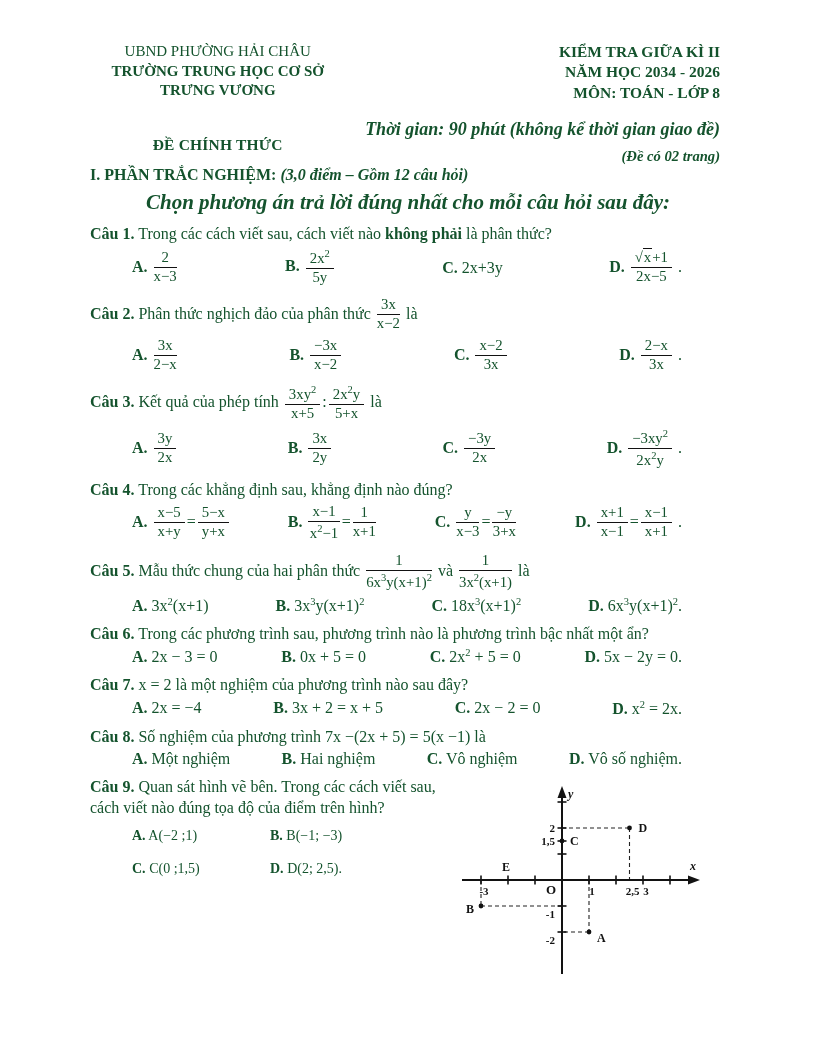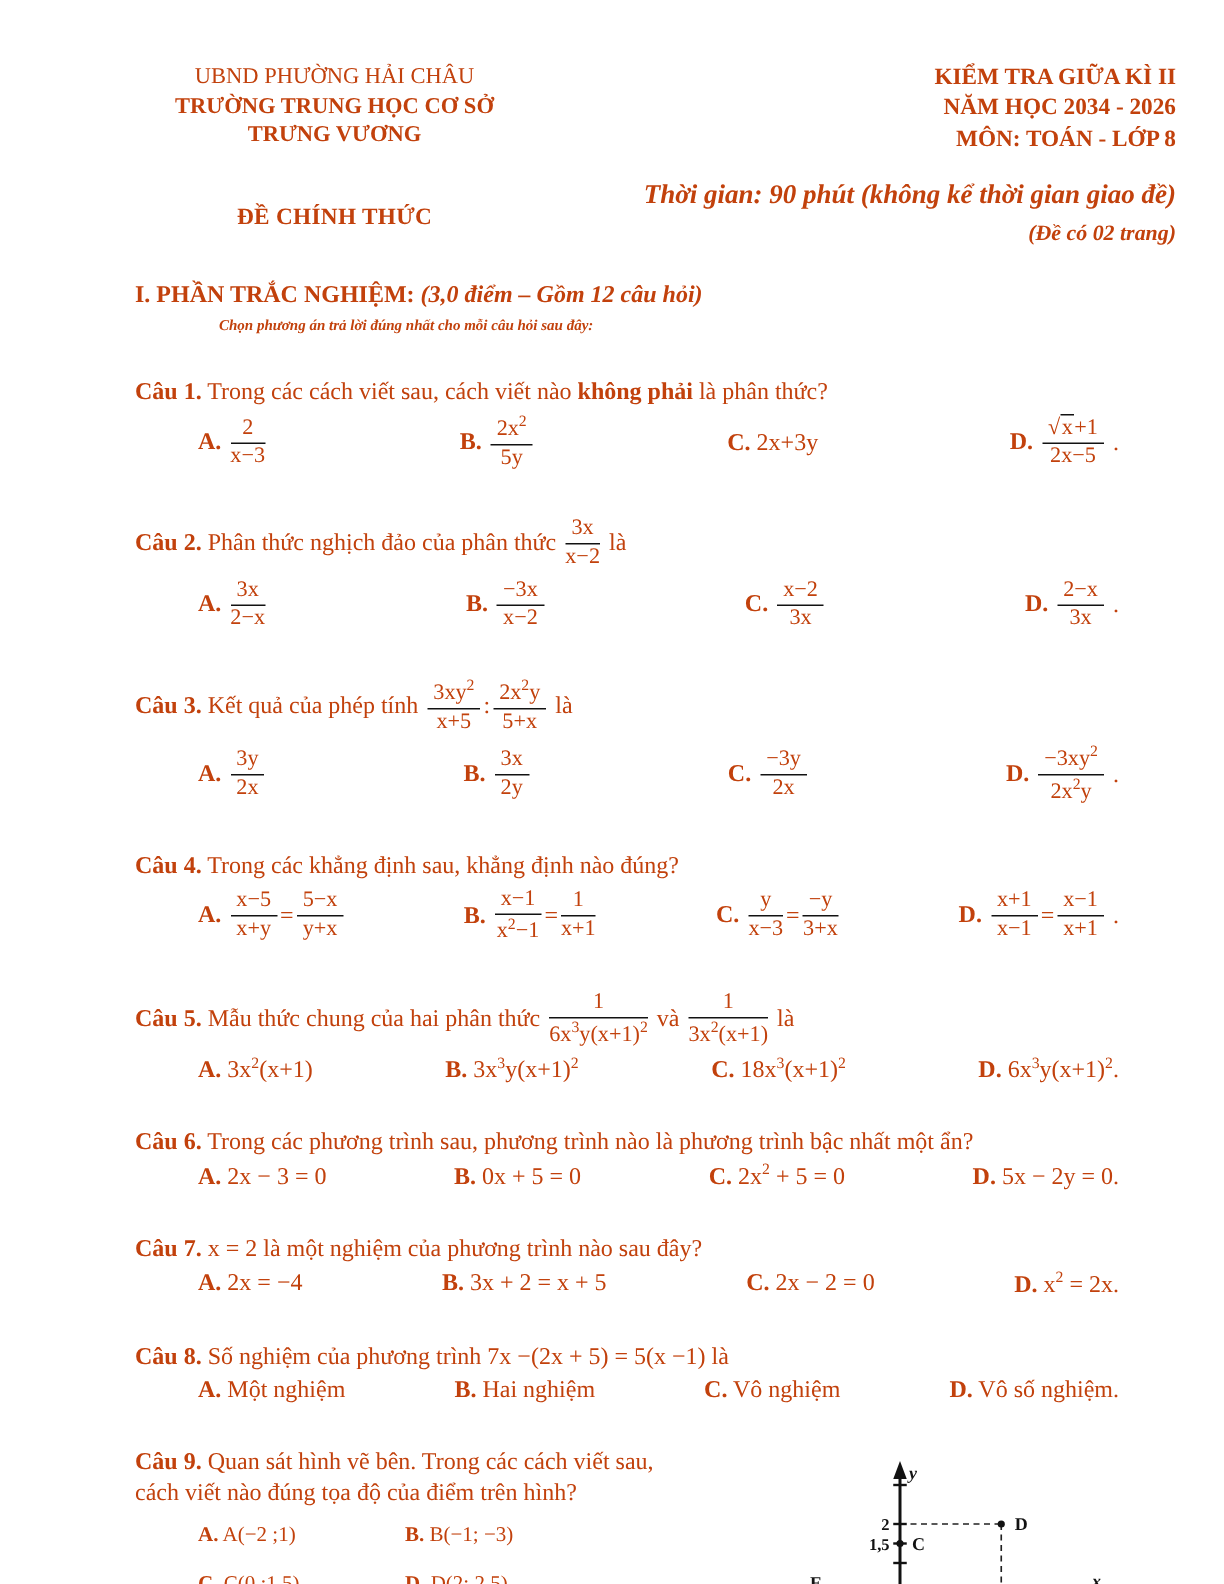--- a/index.html
+++ b/index.html
@@ -1,35 +1,35 @@
 <!DOCTYPE html>
 <html><head>
 <meta charset="utf-8">
 <style>
   html,body{margin:0;padding:0;background:#ffffff;}
   .page{
-    width:816px;height:1056px;background:#fff;color:#c2410c;
+    width:816px;height:1056px;background:#fff;color:#14532d;
     font-family:"Liberation Serif","DejaVu Serif",serif;
-    box-sizing:border-box;padding:42px 32px 0 90px;position:relative;overflow:hidden;
+    box-sizing:border-box;padding:42px 96px 0 90px;position:relative;overflow:hidden;
   }
   .bold{font-weight:bold}
   .italic{font-style:italic}
   .underline{}
   
   .header{display:flex;justify-content:space-between;align-items:flex-start}
   .header-left{width:266px;text-align:center;font-size:15px;line-height:1.3}
   .header-right{width:390px;text-align:right;font-size:15.5px;line-height:1.32}
   .exam-code{margin-top:34px;font-size:15.5px;letter-spacing:.2px}
   .time-line{font-size:18px;margin-top:15px}
   .pages-note{font-size:14.6px;margin-top:5px}
   
-  .section-head{margin-top:22px;font-size:16px}
-  .instruction{margin-top:6px;margin-left:56px;font-size:10px;font-weight:bold;font-style:italic}
-  
-  .q{margin-top:28px}
+  .section-head{font-size:16px}
+  .instruction{margin-top:6px;margin-left:56px;font-size:21px;font-weight:bold;font-style:italic}
+  
+  .q{margin-top:8px}
   .q-line{font-size:16px;line-height:1.32}
   .q-label{font-weight:bold}
   .opts{display:flex;justify-content:space-between;align-items:center;padding:3px 38px 0 42px;font-size:16px}
   .opt{white-space:nowrap}
   .opt-label{font-weight:bold}
   sup{font-size:10.5px}
   .frac{display:inline-block;vertical-align:middle;text-align:center;font-size:14.8px;line-height:1.08;margin:1px 2px 2px}
   .frac .num{display:block;padding:0 4px 1px;border-bottom:1.3px solid #121212}
   .frac .den{display:block;padding-top:1px}
   .sqrt .rdc{border-top:1.2px solid #121212;padding:0 1px}

